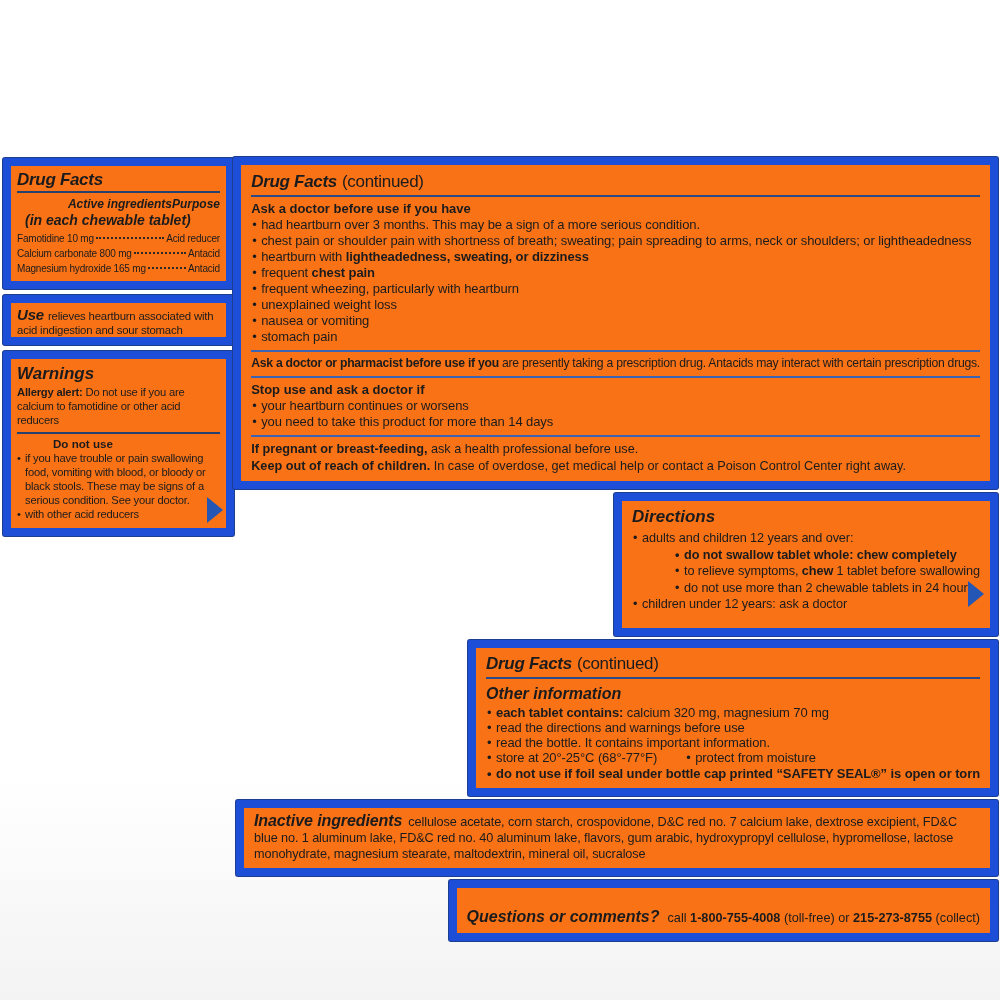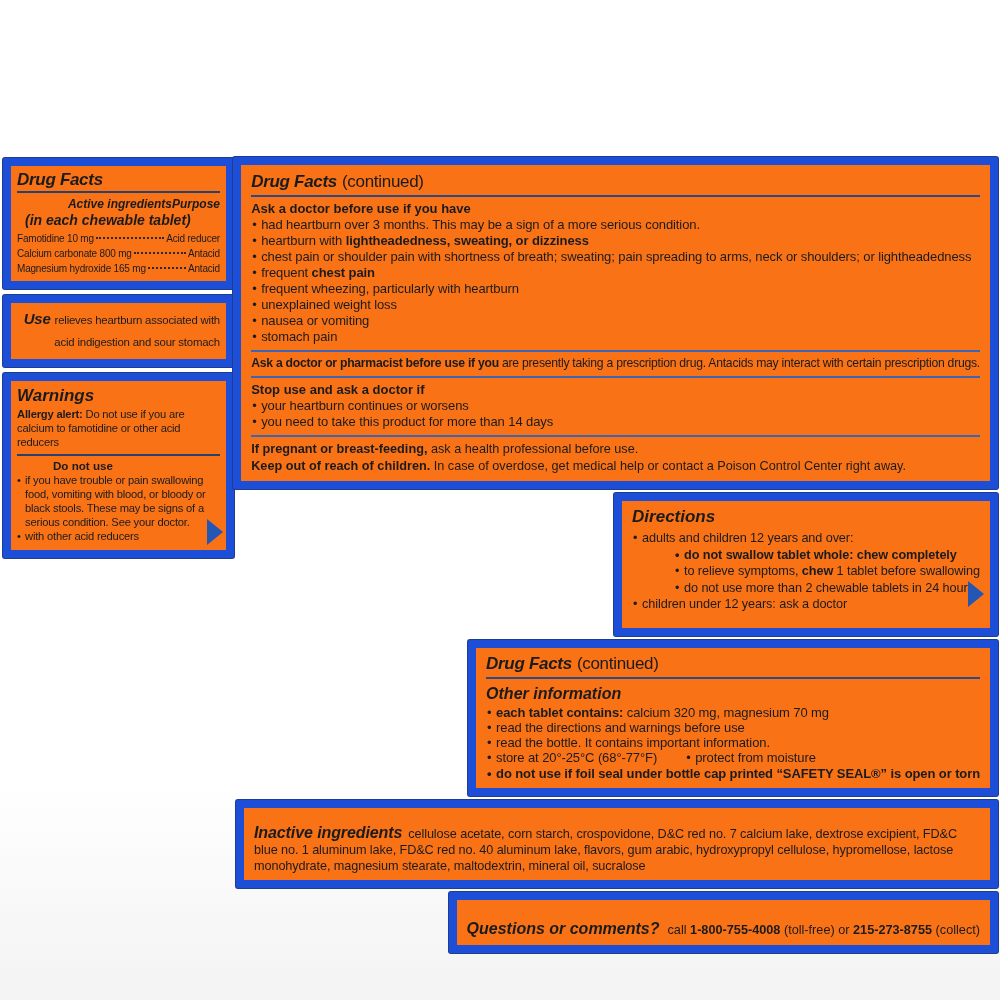--- a/index.html
+++ b/index.html
@@ -23,21 +23,21 @@
   
   .left-panel { position:absolute; left:3px; top:158px; width:231px;
     display:flex; flex-direction:column; gap:6px; }
   .lp1 { padding:3px 6px 5px; }
   .df-title { font-size:17px; letter-spacing:-0.3px; line-height:21px; }
   .title-rule { border:none; border-top:2px solid #27416f; margin:1px 0 3px; }
   .ai-head { display:flex; justify-content:flex-end; font-size:12px; line-height:16px;margin-left:24px; }
   .ai-sub { font-size:14px; line-height:16px; margin-bottom:3px;margin-left:8px; }
   .ing-row { display:flex; align-items:baseline; font-size:10px; line-height:15px; letter-spacing:-0.2px; }
   .ing-dots { flex:1; border-bottom:2px dotted #2a2a2a; margin:0 2px; transform:translateY(-3px); min-width:8px; }
-  .lp2 { padding:5px 6px 6px; font-size:11.4px; line-height:22px; letter-spacing:-0.2px;text-align:right; }
+  .lp2 { padding:5px 6px 0; font-size:11.4px; line-height:14px; letter-spacing:-0.2px; }
   .use-h { font-size:15px; margin-right:4px; }
   .lp3 { position:relative; padding:4px 6px 6px; }
   .w-title { font-size:17px; line-height:21px; margin-bottom:1px; }
   .small { font-size:11.2px; line-height:14.2px; letter-spacing:-0.2px; }
   .thin-rule { border:none; border-top:2px solid #27416f; margin:4px 0 2px; }
   .dnu-head { font-size:11.6px; line-height:15px;padding-left:36px; }
   .lbullet { position:relative; padding-left:8px; }
   .lbullet::before { content:"•"; position:absolute; left:0; top:0; }
   .arrow { width:0; height:0; border-top:13px solid transparent;
     border-bottom:13px solid transparent; border-left:16px solid #2456b5; }
@@ -62,21 +62,21 @@
   .dirline { font-size:12.7px; line-height:16.5px; }
   .lvl2 { margin-left:42px; }
   .dir-arrow { position:absolute; right:6px; top:80px; }
 
   .rp3 { padding:5px 10px 7px; }
   .oi-head { font-size:16px; line-height:21px; margin-bottom:1px; }
   .oibullet { line-height:15.3px; }
   .inline-b2 { position:relative; padding-left:10px; margin-left:28px; }
   .inline-b2::before { content:"•"; position:absolute; left:1px; top:0; }
 
-  .rp4 { padding:17px 10px 6px; }
+  .rp4 { padding:5px 10px 6px; }
   .ii-text { font-size:12.7px; line-height:15.8px; letter-spacing:-0.1px; }
   .ii-head { font-size:16px; margin-right:6px; }
 
   .rp5 { padding:20px 10px 6px; }
   .q-line { font-size:12.7px; line-height:18px; }
   .q-head { font-size:16px; margin-right:8px; }
 </style>
 </head>
 <body>
 
@@ -123,22 +123,22 @@
 </div>
 
 <div class="right-panel">
 
   <div class="box rp1">
     <div class="rtitle"><span class="bi">Drug Facts</span><span class="cont">(continued)</span></div>
     <hr class="r-rule">
 
     <div class="sec-head">Ask a doctor before use if you have</div>
     <p class="rbullet">had heartburn over 3 months. This may be a sign of a more serious condition.</p>
+    <p class="rbullet">chest pain or shoulder pain with shortness of breath; sweating; pain spreading to arms, neck or shoulders; or lightheadedness</p>
     <p class="rbullet"><span>heartburn with </span><span class="b">lightheadedness, sweating, or dizziness</span></p>
-    <p class="rbullet">chest pain or shoulder pain with shortness of breath; sweating; pain spreading to arms, neck or shoulders; or lightheadedness</p>
     <p class="rbullet"><span>frequent </span><span class="b">chest pain</span></p>
     <p class="rbullet">frequent wheezing, particularly with heartburn</p>
     <p class="rbullet">unexplained weight loss</p>
     <p class="rbullet">nausea or vomiting</p>
     <p class="rbullet">stomach pain</p>
 
     <hr class="divider">
     <p class="pharm"><span class="b">Ask a doctor or pharmacist before use if you</span><span> are presently taking a prescription drug. Antacids may interact with certain prescription drugs.</span></p>
     <hr class="divider">
 

